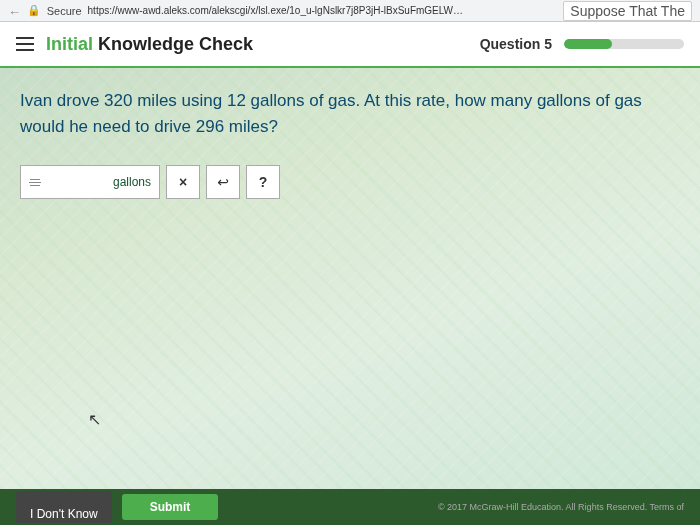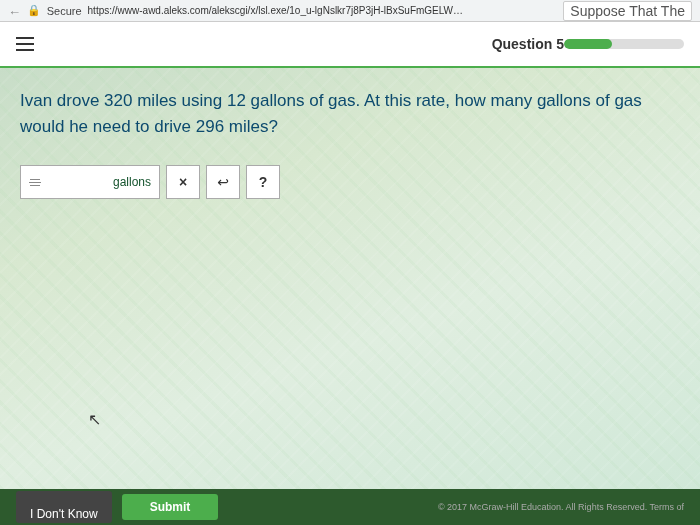--- a/index.html
+++ b/index.html
@@ -92,20 +92,21 @@
       color: #222;
     }
 
     .header-title .initial {
       color: #4cae4c;
     }
 
     .header-right {
       display: flex;
       align-items: center;
+      gap: 12px;
     }
 
     .question-label {
       font-size: 14px;
       color: #333;
       font-weight: bold;
     }
 
     .progress-bar-container {
       width: 120px;
@@ -309,20 +310,23 @@
   <span class="tab-label">Suppose That The</span>
 </div>
 
 <div class="app-header">
   <div class="header-left">
     <div class="hamburger-icon">
       <span></span>
         <span></span>
         <span></span>
     </div>
+    <div class="header-title">
+      <span class="initial">Initial</span><span> Knowledge Check</span>
+    </div>
   </div>
   <div class="header-right">
     <span class="question-label">Question 5</span>
     <div class="progress-bar-container">
       <div class="progress-bar-fill"></div>
     </div>
   </div>
 </div>
 
 <div class="main-content">

